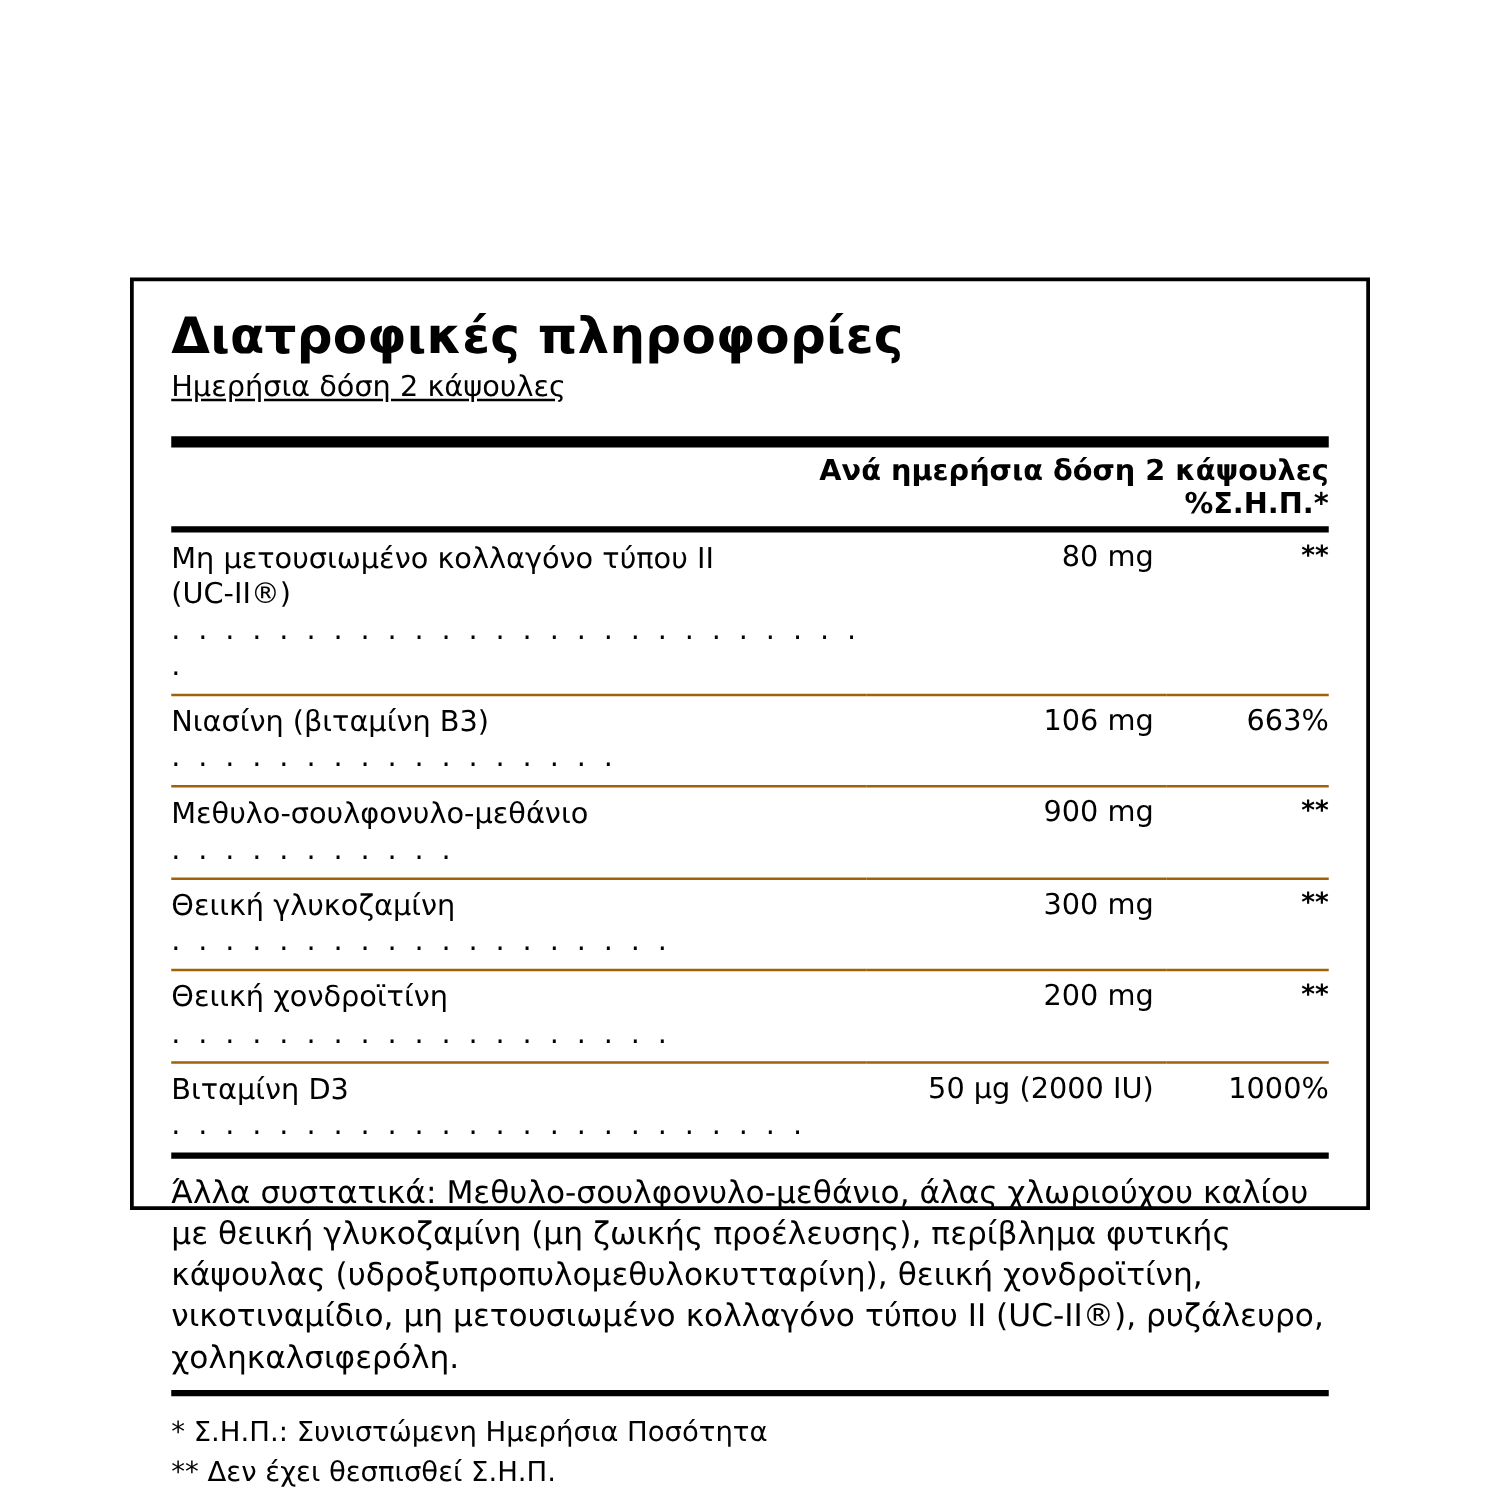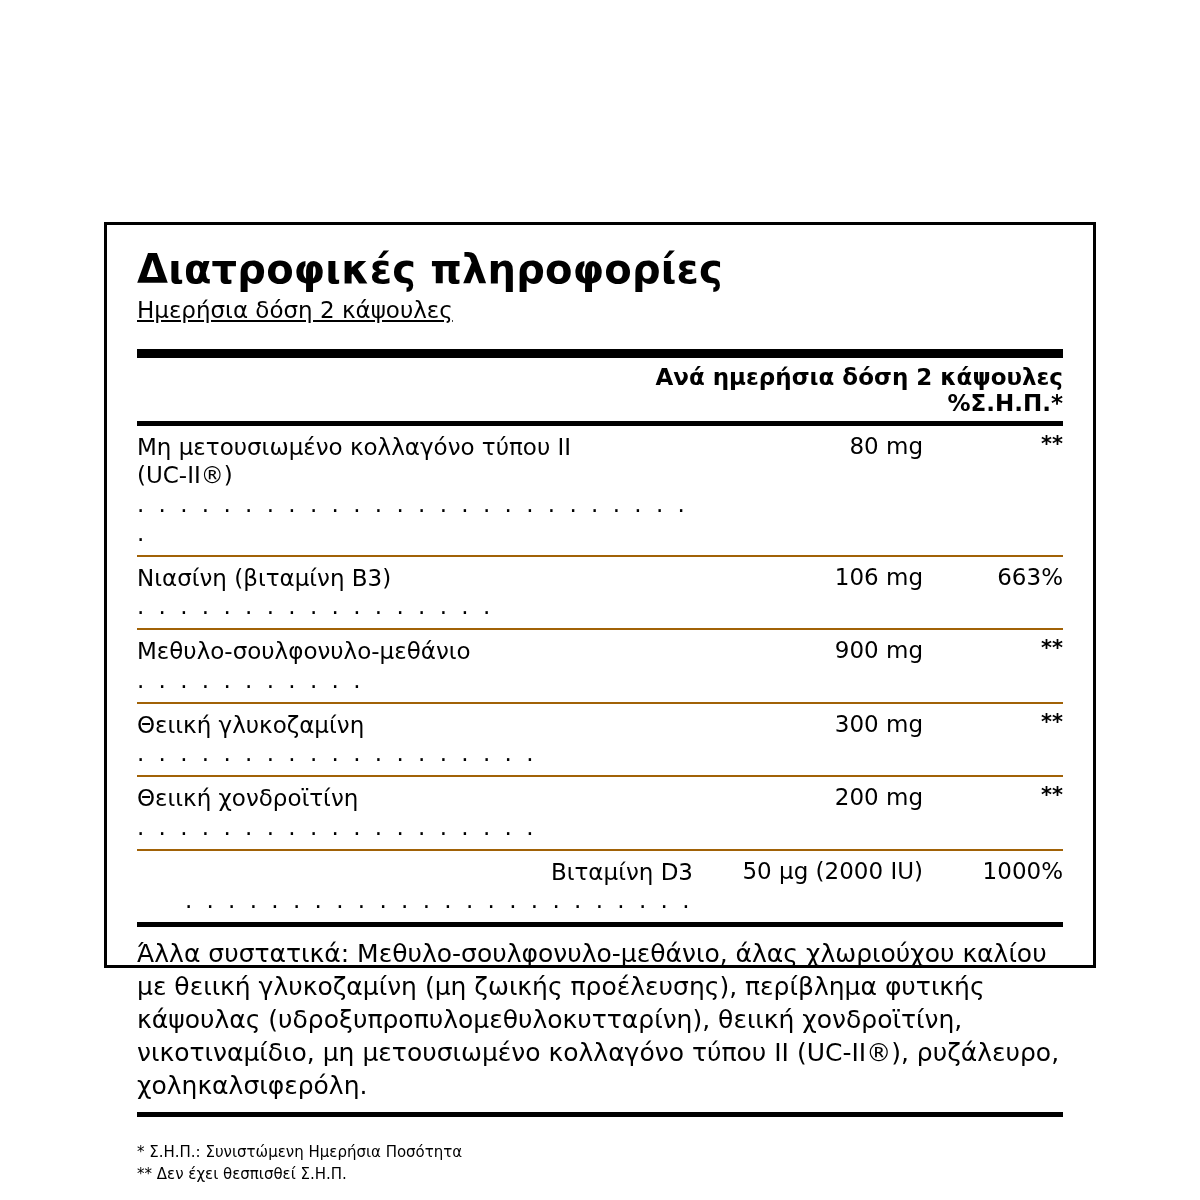--- a/index.html
+++ b/index.html
@@ -90,21 +90,20 @@
     border-collapse: collapse;
     font-size: 23px;
   }
   table.nutri td {
     vertical-align: top;
     padding: 7px 0 7px 0;
     border-bottom: 2px solid #a16207;
   }
   table.nutri tr:last-child td {
     border-bottom: none;
-    text-align: right;
   }
   .c-name {
     padding-right: 8px;
     line-height: 1.25;
   }
   .c-amount {
     text-align: right;
     white-space: nowrap;
     width: 230px;
     padding-right: 10px !important;
@@ -127,23 +126,23 @@
     letter-spacing: 3.5px;
   }
 
   .other-ing {
     font-size: 25px;
     line-height: 1.32;
     padding: 10px 0 10px 0;
   }
 
   .footnotes {
-    font-size: 15px;
+    font-size: 22px;
     line-height: 1.35;
-    padding-top: 25px;
+    padding-top: 15px;
   }
   .footnotes div {
     margin-bottom: 2px;
   }
 </style>
 </head>
 <body>
 
 <div class="page">
   <div class="panel">

